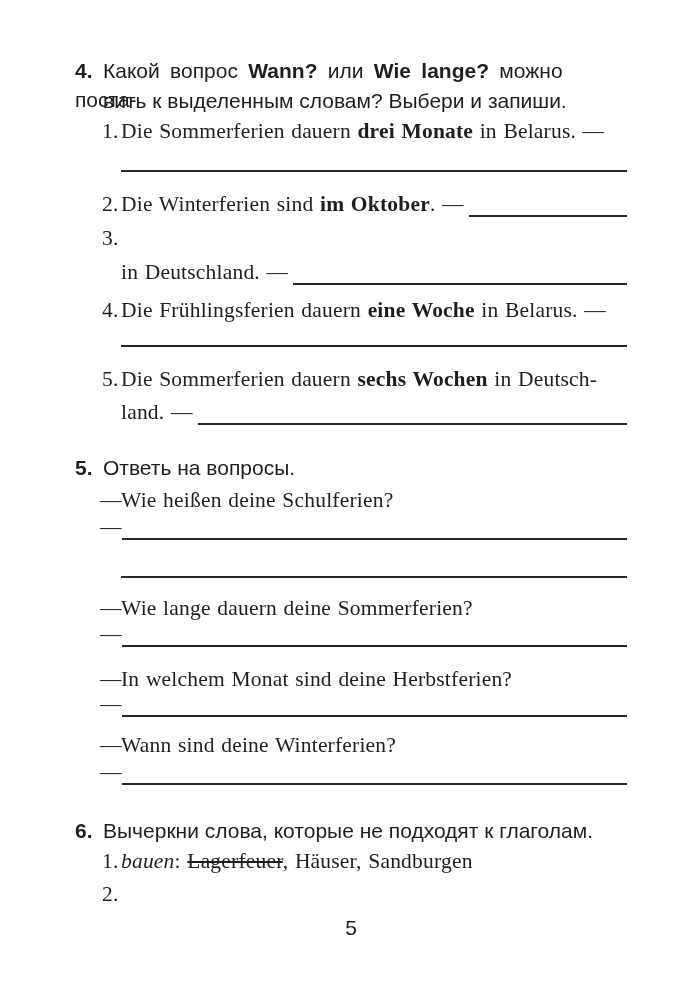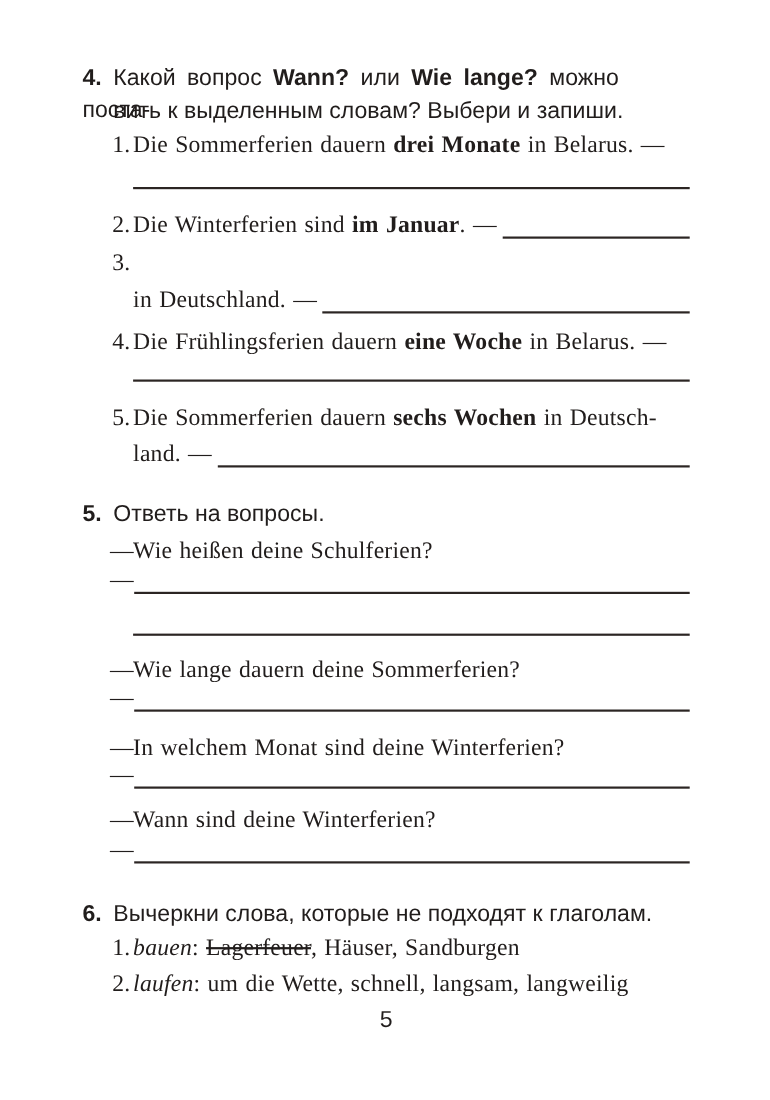--- a/index.html
+++ b/index.html
@@ -43,21 +43,21 @@
   <div class="row sans" style="top:86px;left:103px">вить к выделенным словам? Выбери и запиши.</div>
 
   <div class="row serif istart flexrow nowrap" style="top:118px">
     <span class="inum">1.</span>
     <span class="textwrap"><span>Die Sommerferien dauern </span><b>drei Monate</b><span> in Belarus. —</span></span>
   </div>
   <div class="blank" style="top:170px"></div>
 
   <div class="row serif istart flexrow nowrap" style="top:191px">
     <span class="inum">2.</span>
-    <span class="textwrap"><span>Die Winterferien sind </span><b>im Januar</b><span>. — </span></span>
+    <span class="textwrap"><span>Die Winterferien sind </span><b>im Oktober</b><span>. — </span></span>
     <span class="fill"></span>
   </div>
 
   <div class="row serif istart flexrow nowrap" style="top:225px">
     <span class="inum">3.</span>
   </div>
   <div class="row serif cstart flexrow nowrap" style="top:259px">
     <span class="textwrap">in Deutschland. — </span>
     <span class="fill"></span>
   </div>
@@ -95,21 +95,21 @@
     <span class="adash">—</span>
     <span class="qtext">Wie lange dauern deine Sommerferien?</span>
   </div>
   <div class="row serif flexrow nowrap" style="top:621px;left:100px">
     <span class="adash">—</span>
     <span class="fill"></span>
   </div>
 
   <div class="row serif flexrow nowrap" style="top:666px;left:100px">
     <span class="adash">—</span>
-    <span class="qtext">In welchem Monat sind deine Winterferien?</span>
+    <span class="qtext">In welchem Monat sind deine Herbstferien?</span>
   </div>
   <div class="row serif flexrow nowrap" style="top:691px;left:100px">
     <span class="adash">—</span>
     <span class="fill"></span>
   </div>
 
   <div class="row serif flexrow nowrap" style="top:732px;left:100px">
     <span class="adash">—</span>
     <span class="qtext">Wann sind deine Winterferien?</span>
   </div>
@@ -122,18 +122,17 @@
     <span class="hnum">6.</span><span>Вычеркни слова, которые не подходят к глаголам.</span>
   </div>
 
   <div class="row serif istart flexrow nowrap" style="top:848px">
     <span class="inum">1.</span>
     <span class="textwrap"><i>bauen</i><span>: </span><span class="strike">Lagerfeuer</span><span>, Häuser, Sandburgen</span></span>
   </div>
 
   <div class="row serif istart flexrow nowrap" style="top:881px">
     <span class="inum">2.</span>
-    <span class="textwrap"><i>laufen</i><span>: </span><span>um die Wette, schnell, langsam, langweilig</span></span>
   </div>
 
   <div id="pagenum" class="sans" style="top:913px">5</div>
 
 </div>
 
 </body></html>

